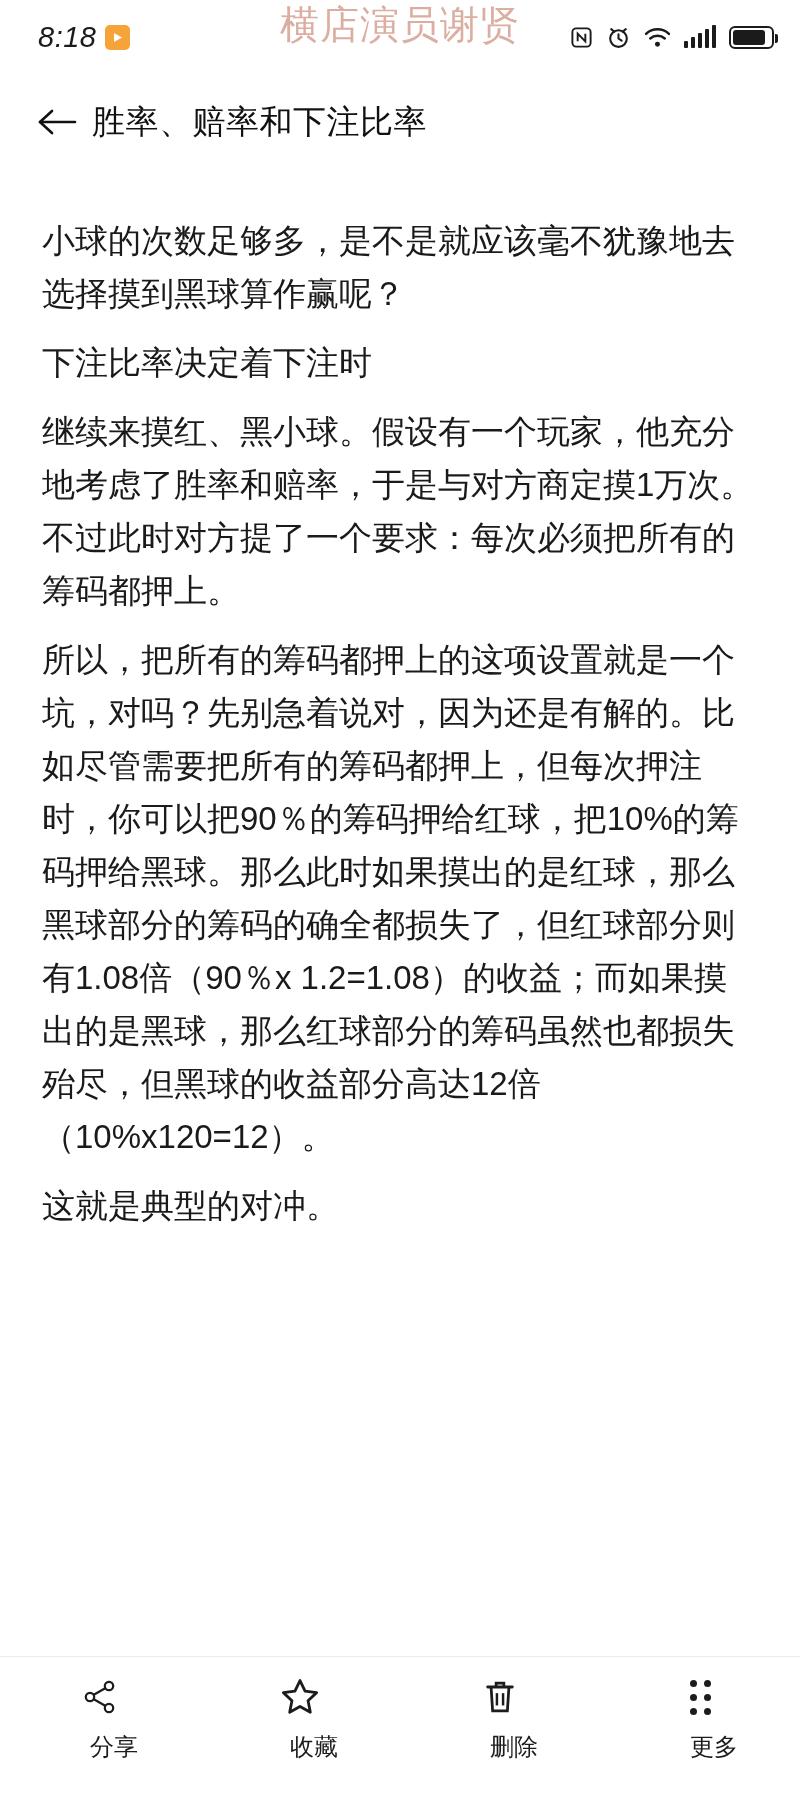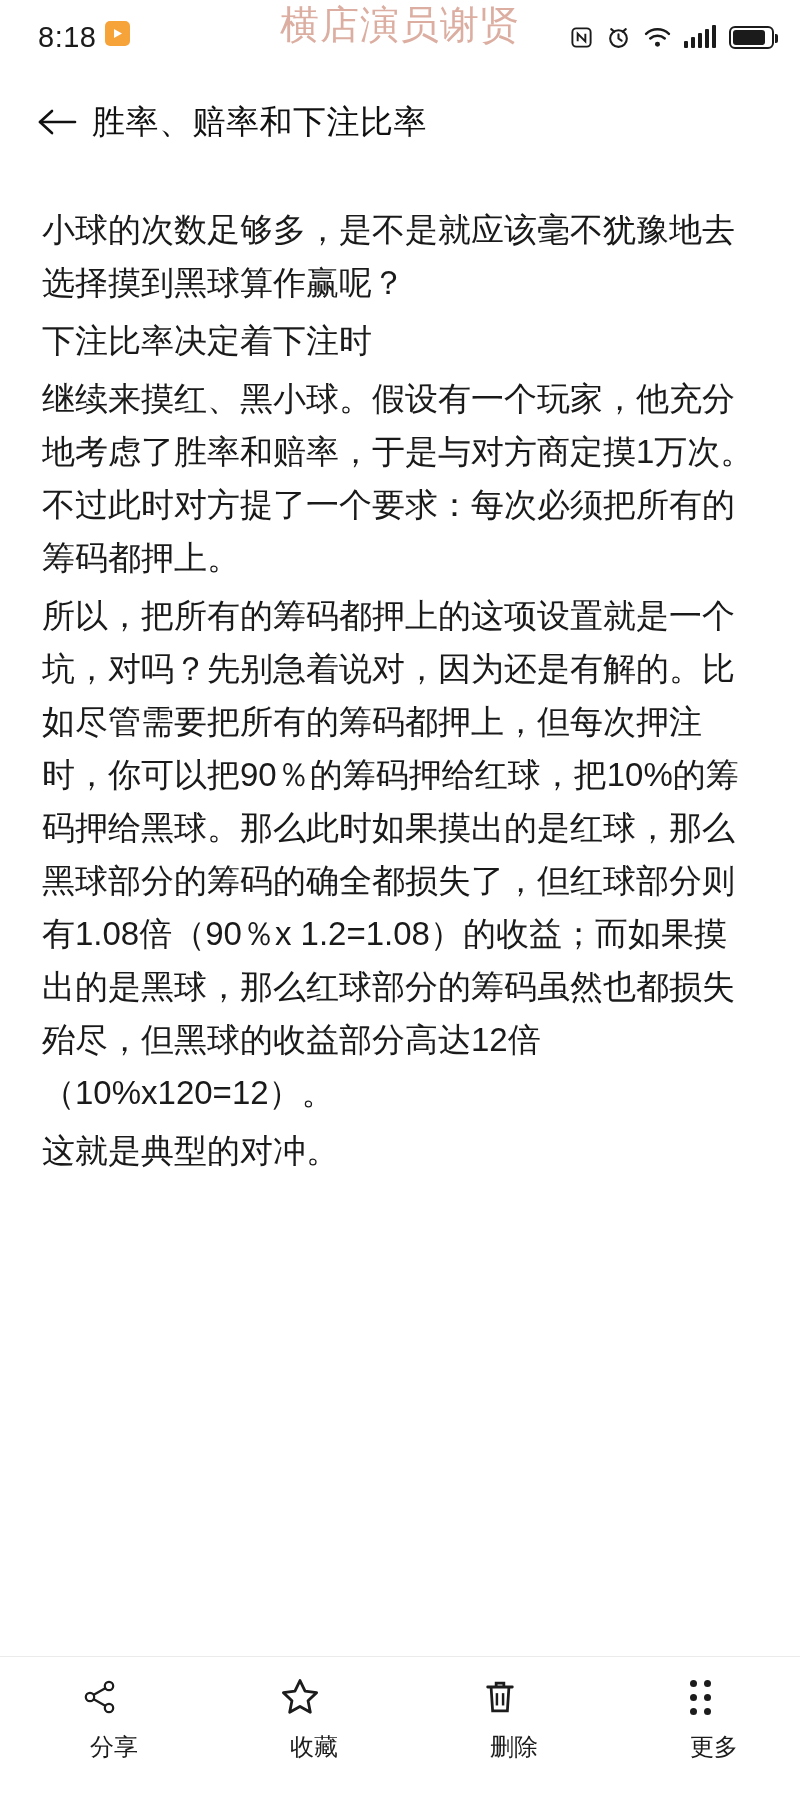--- a/index.html
+++ b/index.html
@@ -43,21 +43,21 @@
     align-items: center;
     padding: 0 26px 0 38px;
     position: relative;
   }
   .clock {
     font-size: 29px;
     color: #1b1b1b;
     font-family: "Liberation Sans", sans-serif;
     letter-spacing: .5px;
   }
-  .status-left { display: flex; gap: 9px; }
+  .status-left { display: flex; align-items: center; gap: 9px; font-style: italic; }
   .badge-orange {
     width: 25px; height: 25px;
     background: #f6a33a;
     border-radius: 5px;
     display: flex; align-items: center; justify-content: center;
   }
   .badge-orange svg { display: block; }
   .status-right {
     margin-left: auto;
     display: flex;
@@ -120,21 +120,21 @@
   
   .article {
     flex: 1 1 auto;
     padding: 28px 42px 10px 42px;
     overflow: hidden;
   }
   .article p {
     font-size: 33px;
     line-height: 53px;
     color: #1a1a1a;
-    margin: 5px 0 3px 0;
+    margin: 16px 0 3px 0;
     text-align: left;
     word-break: break-word;
     letter-spacing: 0px;
   }
 
   
   .bottombar {
     flex: 0 0 150px;
     border-top: 1px solid #ebebeb;
     display: flex;

